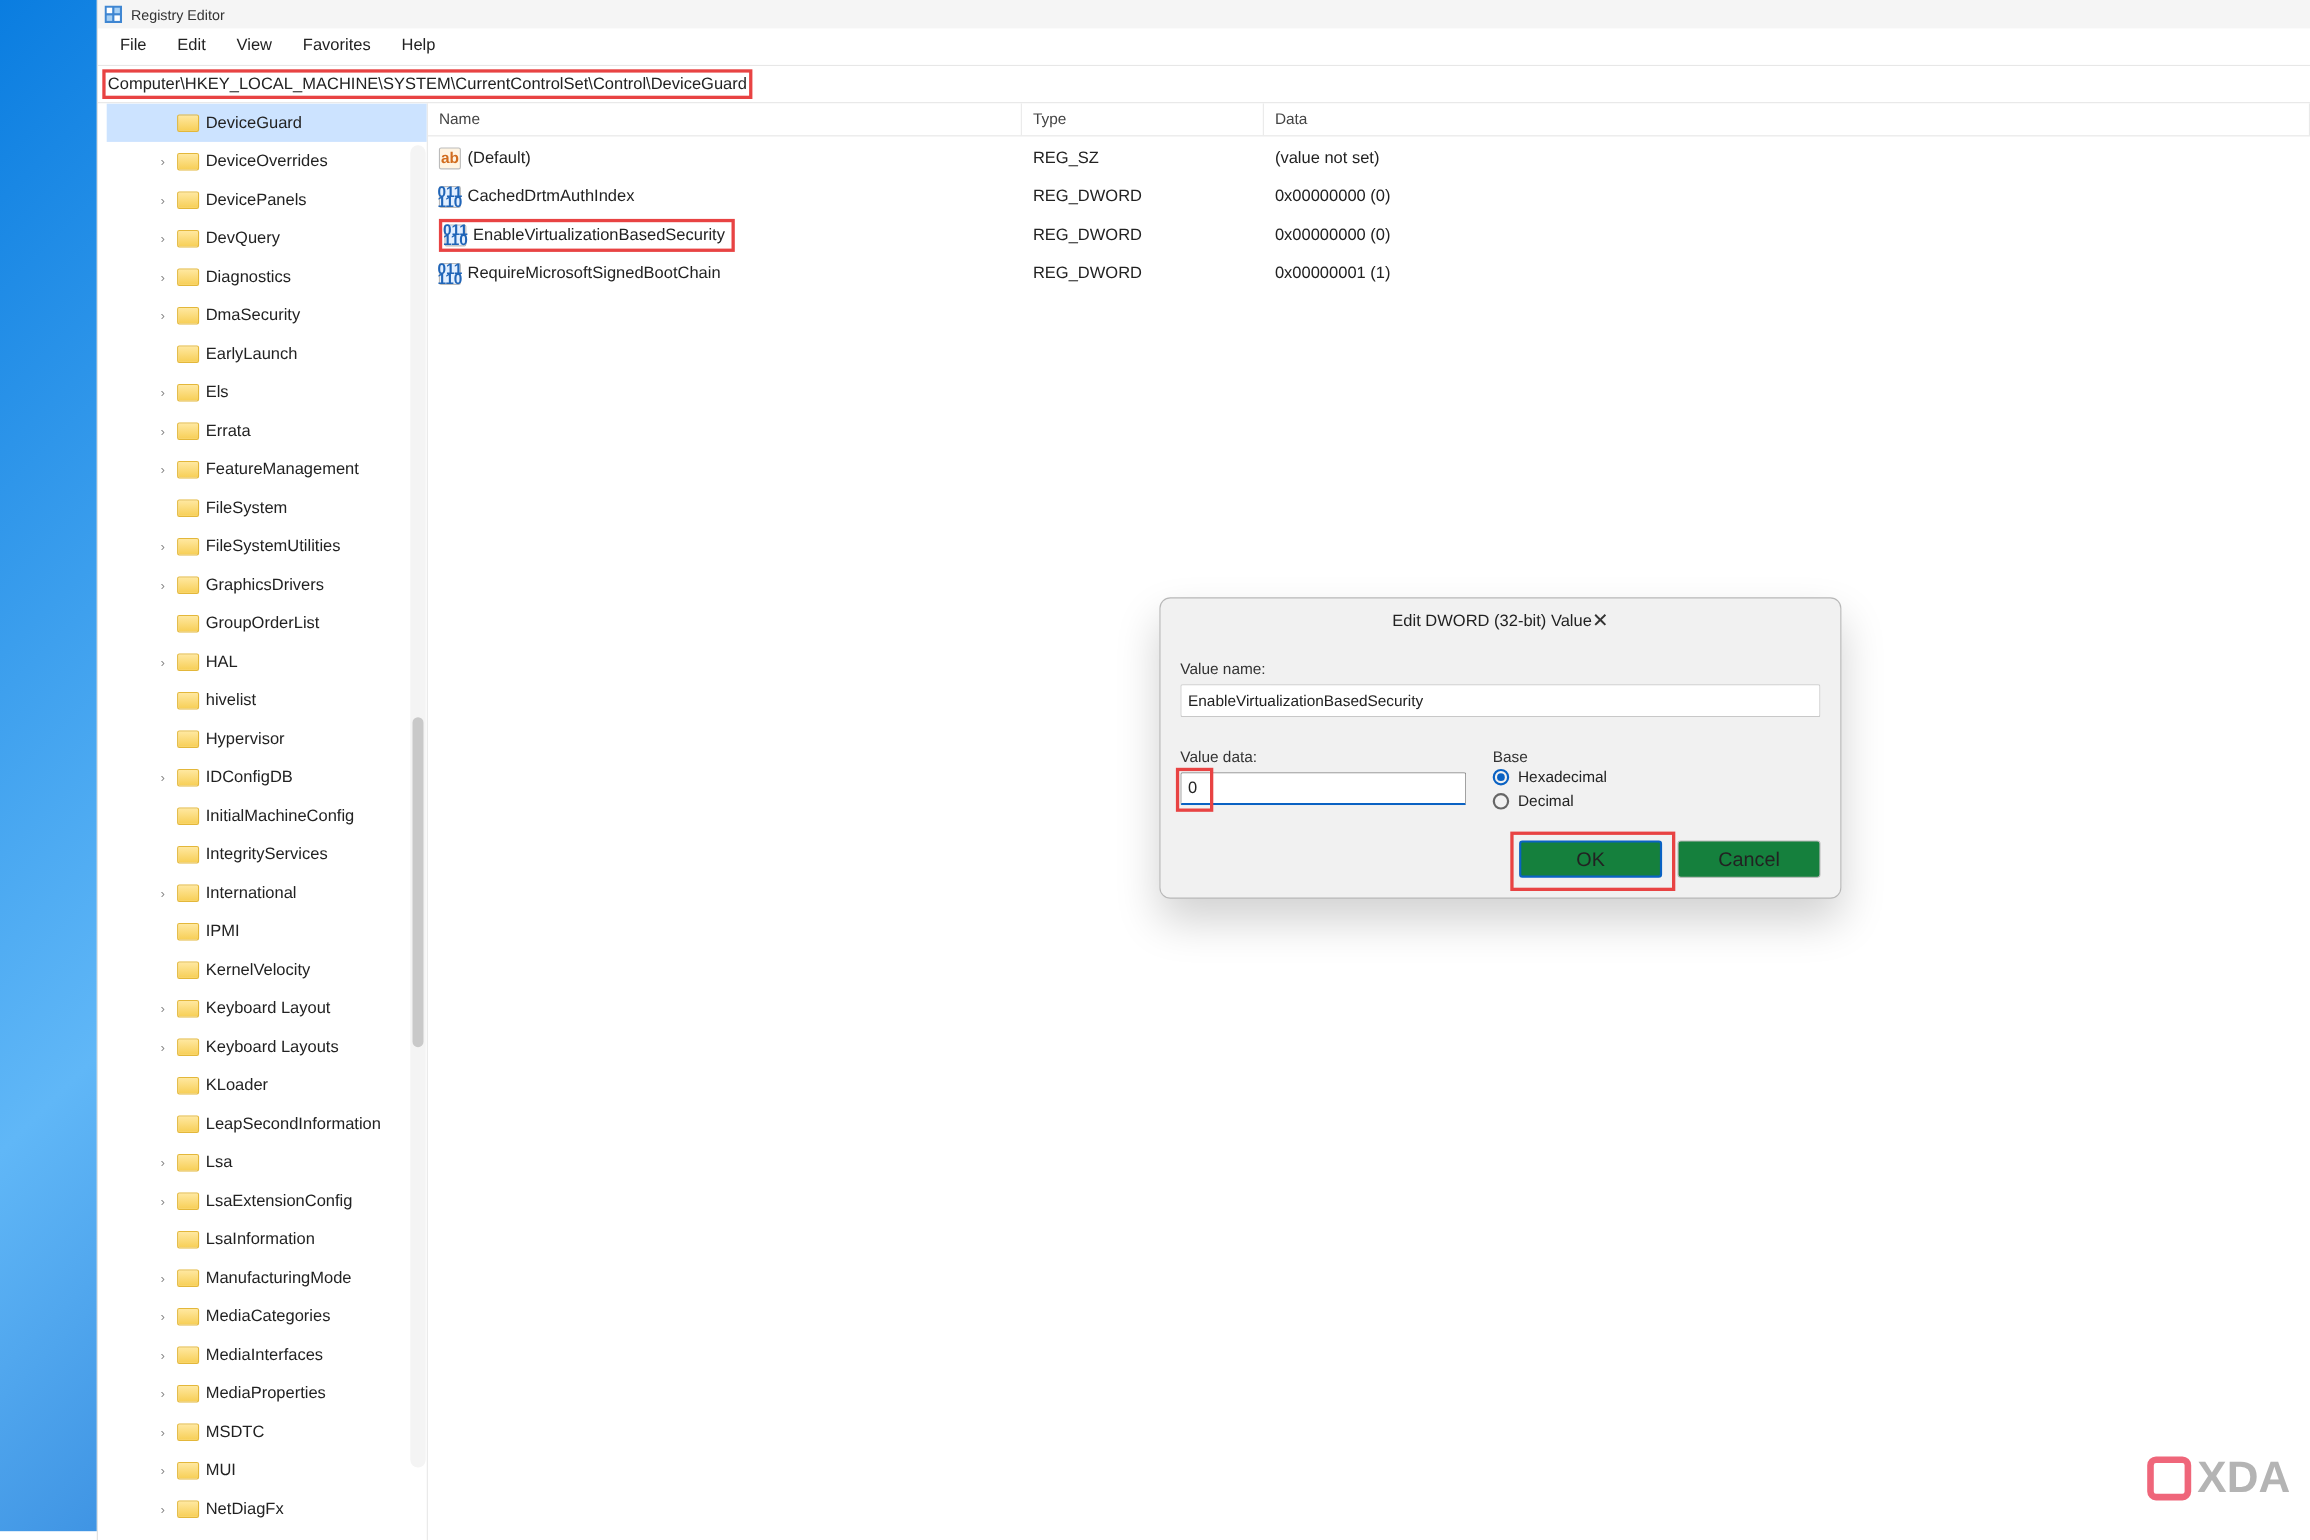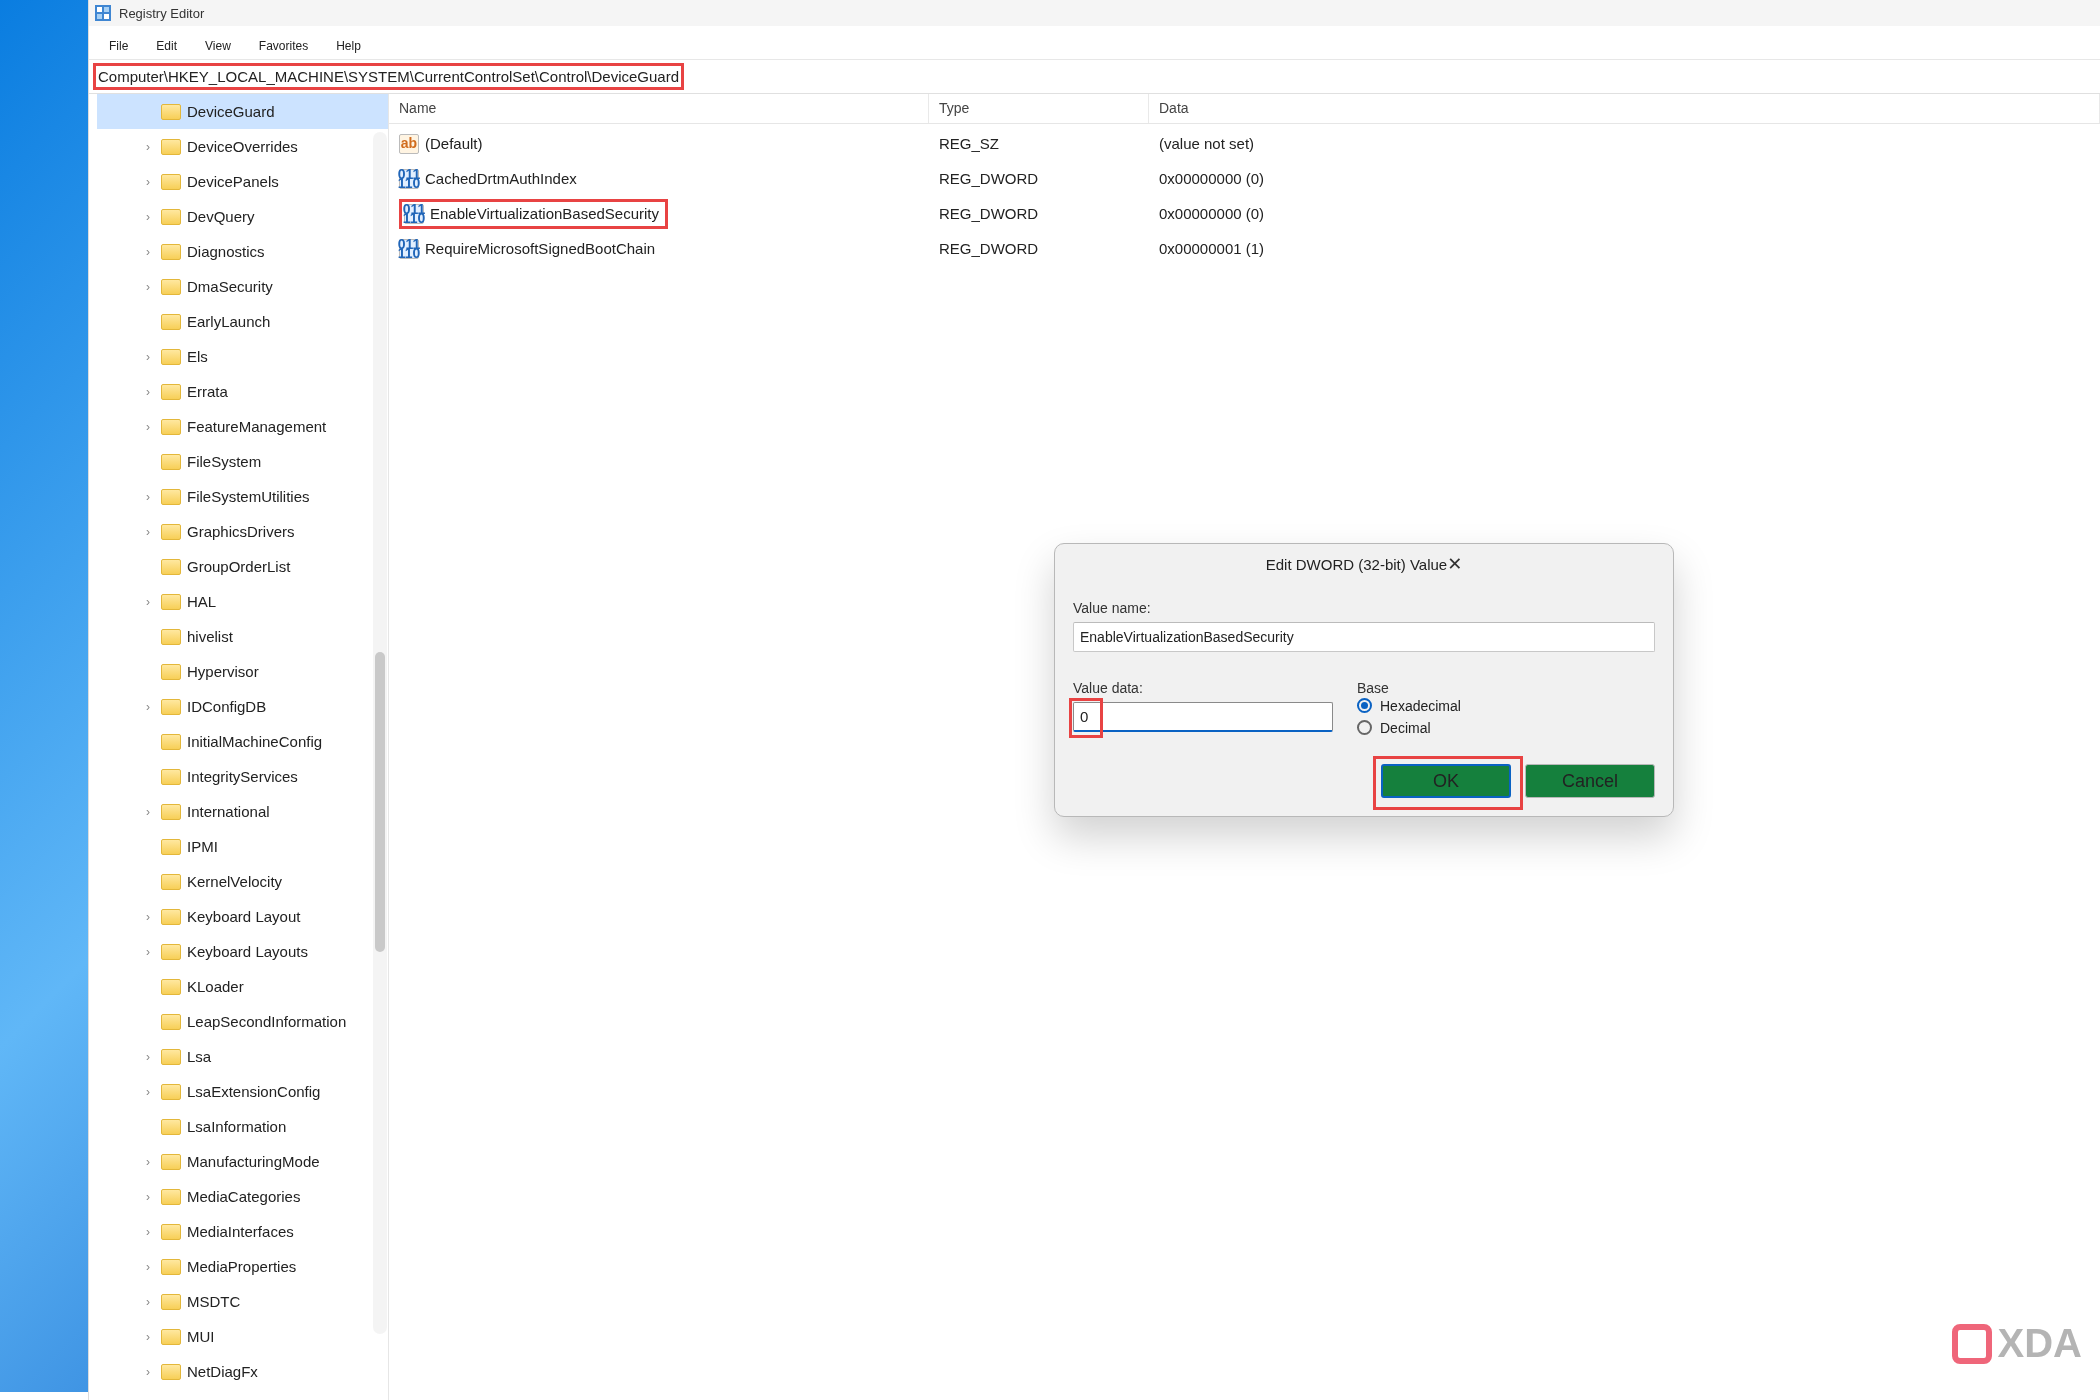--- a/index.html
+++ b/index.html
@@ -2,21 +2,21 @@
 <html><head>
 <meta charset="utf-8">
 <style>
   * { box-sizing: border-box; }
   html, body { margin: 0; padding: 0; font-family: "Segoe UI", Tahoma, sans-serif; font-size: 14px; color: #222; background: #fff; height: 100%; overflow: hidden; }
   .desktop { position: relative; width: 2100px; height: 1392px; background: linear-gradient(135deg, #0a7de0 0%, #60b7f7 30%, #1163c8 60%, #9dd3ff 100%); }
   .regedit-window { position: absolute; top: 0; left: 88px; width: 2012px; height: 1400px; background: #ffffff; border-left: 1px solid #dcdcdc; }
   .titlebar { height: 26px; background: #f5f5f5; display: flex; align-items: center; padding: 0 6px; gap: 8px; font-size: 13px; color: #333; }
   .app-icon { width: 16px; height: 16px; display: inline-flex; align-items: center; justify-content: center; }
   .app-icon svg { width: 16px; height: 16px; }
-  .menubar { height: 34px; background: #ffffff; border-bottom: 1px solid #e7e7e7; display: flex; align-items: flex-end; padding: 0 6px; gap: 0; font-size: 12px; color: #222; }
+  .menubar { height: 34px; background: #ffffff; border-bottom: 1px solid #e7e7e7; display: flex; align-items: flex-start; padding: 0 6px; gap: 0; font-size: 15px; color: #222; }
   .menu-item { padding: 6px 14px; cursor: default; }
   .addressbar { height: 34px; background: #ffffff; border-bottom: 1px solid #e0e0e0; display: flex; align-items: center; padding: 0 4px; font-size: 15px; color: #222; }
   .path-box { position: relative; padding: 2px 2px; }
   .path-box.red-outline { border: 3px solid #e84343; }
   .workarea { display: flex; position: relative; height: calc(100% - 94px); }
   .tree-pane { width: 300px; background: #fff; border-right: 1px solid #e6e6e6; position: relative; overflow: hidden; }
   .tree-content { position: absolute; top: 0; left: 8px; width: calc(100% - 8px); }
   .tree-row { display: flex; align-items: center; height: 35px; gap: 6px; font-size: 15px; color: #222; white-space: nowrap; }
   .tree-row .chevron { width: 14px; display: inline-flex; justify-content: center; color: #888; font-size: 12px; }
   .tree-row .chevron.empty { width: 14px; }
@@ -48,21 +48,21 @@
   .dialog .dlg-body { padding: 8px 18px 18px 18px; }
   .dlg-label { font-size: 14px; color: #333; margin: 8px 0 6px 0; }
   .dlg-input-name { width: 100%; height: 30px; padding: 4px 6px; border: 1px solid #c8c8c8; border-top: 1px solid #bbb; background: #fff; font-size: 14px; color: #222; border-radius: 2px; }
   .dlg-columns { display: flex; gap: 24px; margin-top: 20px; }
   .dlg-left { flex: 0 0 260px; }
   .dlg-right { flex: 1; }
   .value-data-wrap { position: relative; }
   .value-data-input { width: 260px; height: 30px; padding: 4px 6px; border: 1px solid #8a8a8a; border-bottom: 2px solid #0a62c3; background: #fff; font-size: 15px; color: #222; border-radius: 2px; }
   .value-data-redbox { position: absolute; top: -4px; left: -4px; width: 34px; height: 40px; border: 3px solid #e84343; pointer-events: none; }
   .base-group { border: 1px solid #cfcfcf; padding: 10px 12px 12px 12px; margin-top: -8px; border-radius: 4px; }
-  .base-option { display: flex; align-items: flex-start; gap: 8px; font-size: 14px; margin: 6px 0; }
+  .base-option { display: flex; align-items: flex-end; gap: 8px; font-size: 14px; margin: 6px 0; }
   .radio { width: 15px; height: 15px; border: 2px solid #0a62c3; border-radius: 50%; display: inline-flex; align-items: center; justify-content: center; }
   .radio.off { border-color: #666; }
   .radio .dot { width: 7px; height: 7px; background: #0a62c3; border-radius: 50%; }
   .dlg-buttons { display: flex; justify-content: flex-end; gap: 14px; margin-top: 22px; }
   .dlg-btn { width: 130px; height: 34px; background: #15803d; border: 1px solid #b8b8b8; border-radius: 3px; font-size: 18px; color: #222; display: flex; align-items: center; justify-content: center; cursor: default; }
   .ok-wrap { position: relative; }
   .ok-wrap .red-outline-btn { position: absolute; top: -8px; left: -8px; width: 150px; height: 54px; border: 3px solid #e84343; pointer-events: none; }
   .dlg-btn.ok { border: 2px solid #0a62c3; }
   .watermark { position: absolute; right: 18px; bottom: 34px; display: flex; align-items: center; gap: 6px; font-family: Arial, sans-serif; font-weight: 700; font-size: 40px; color: rgba(130,130,130,0.6); letter-spacing: 0px; }
   .watermark .logo { width: 40px; height: 40px; border: 6px solid rgba(234, 51, 77, 0.75); border-radius: 8px; display: inline-block; }

